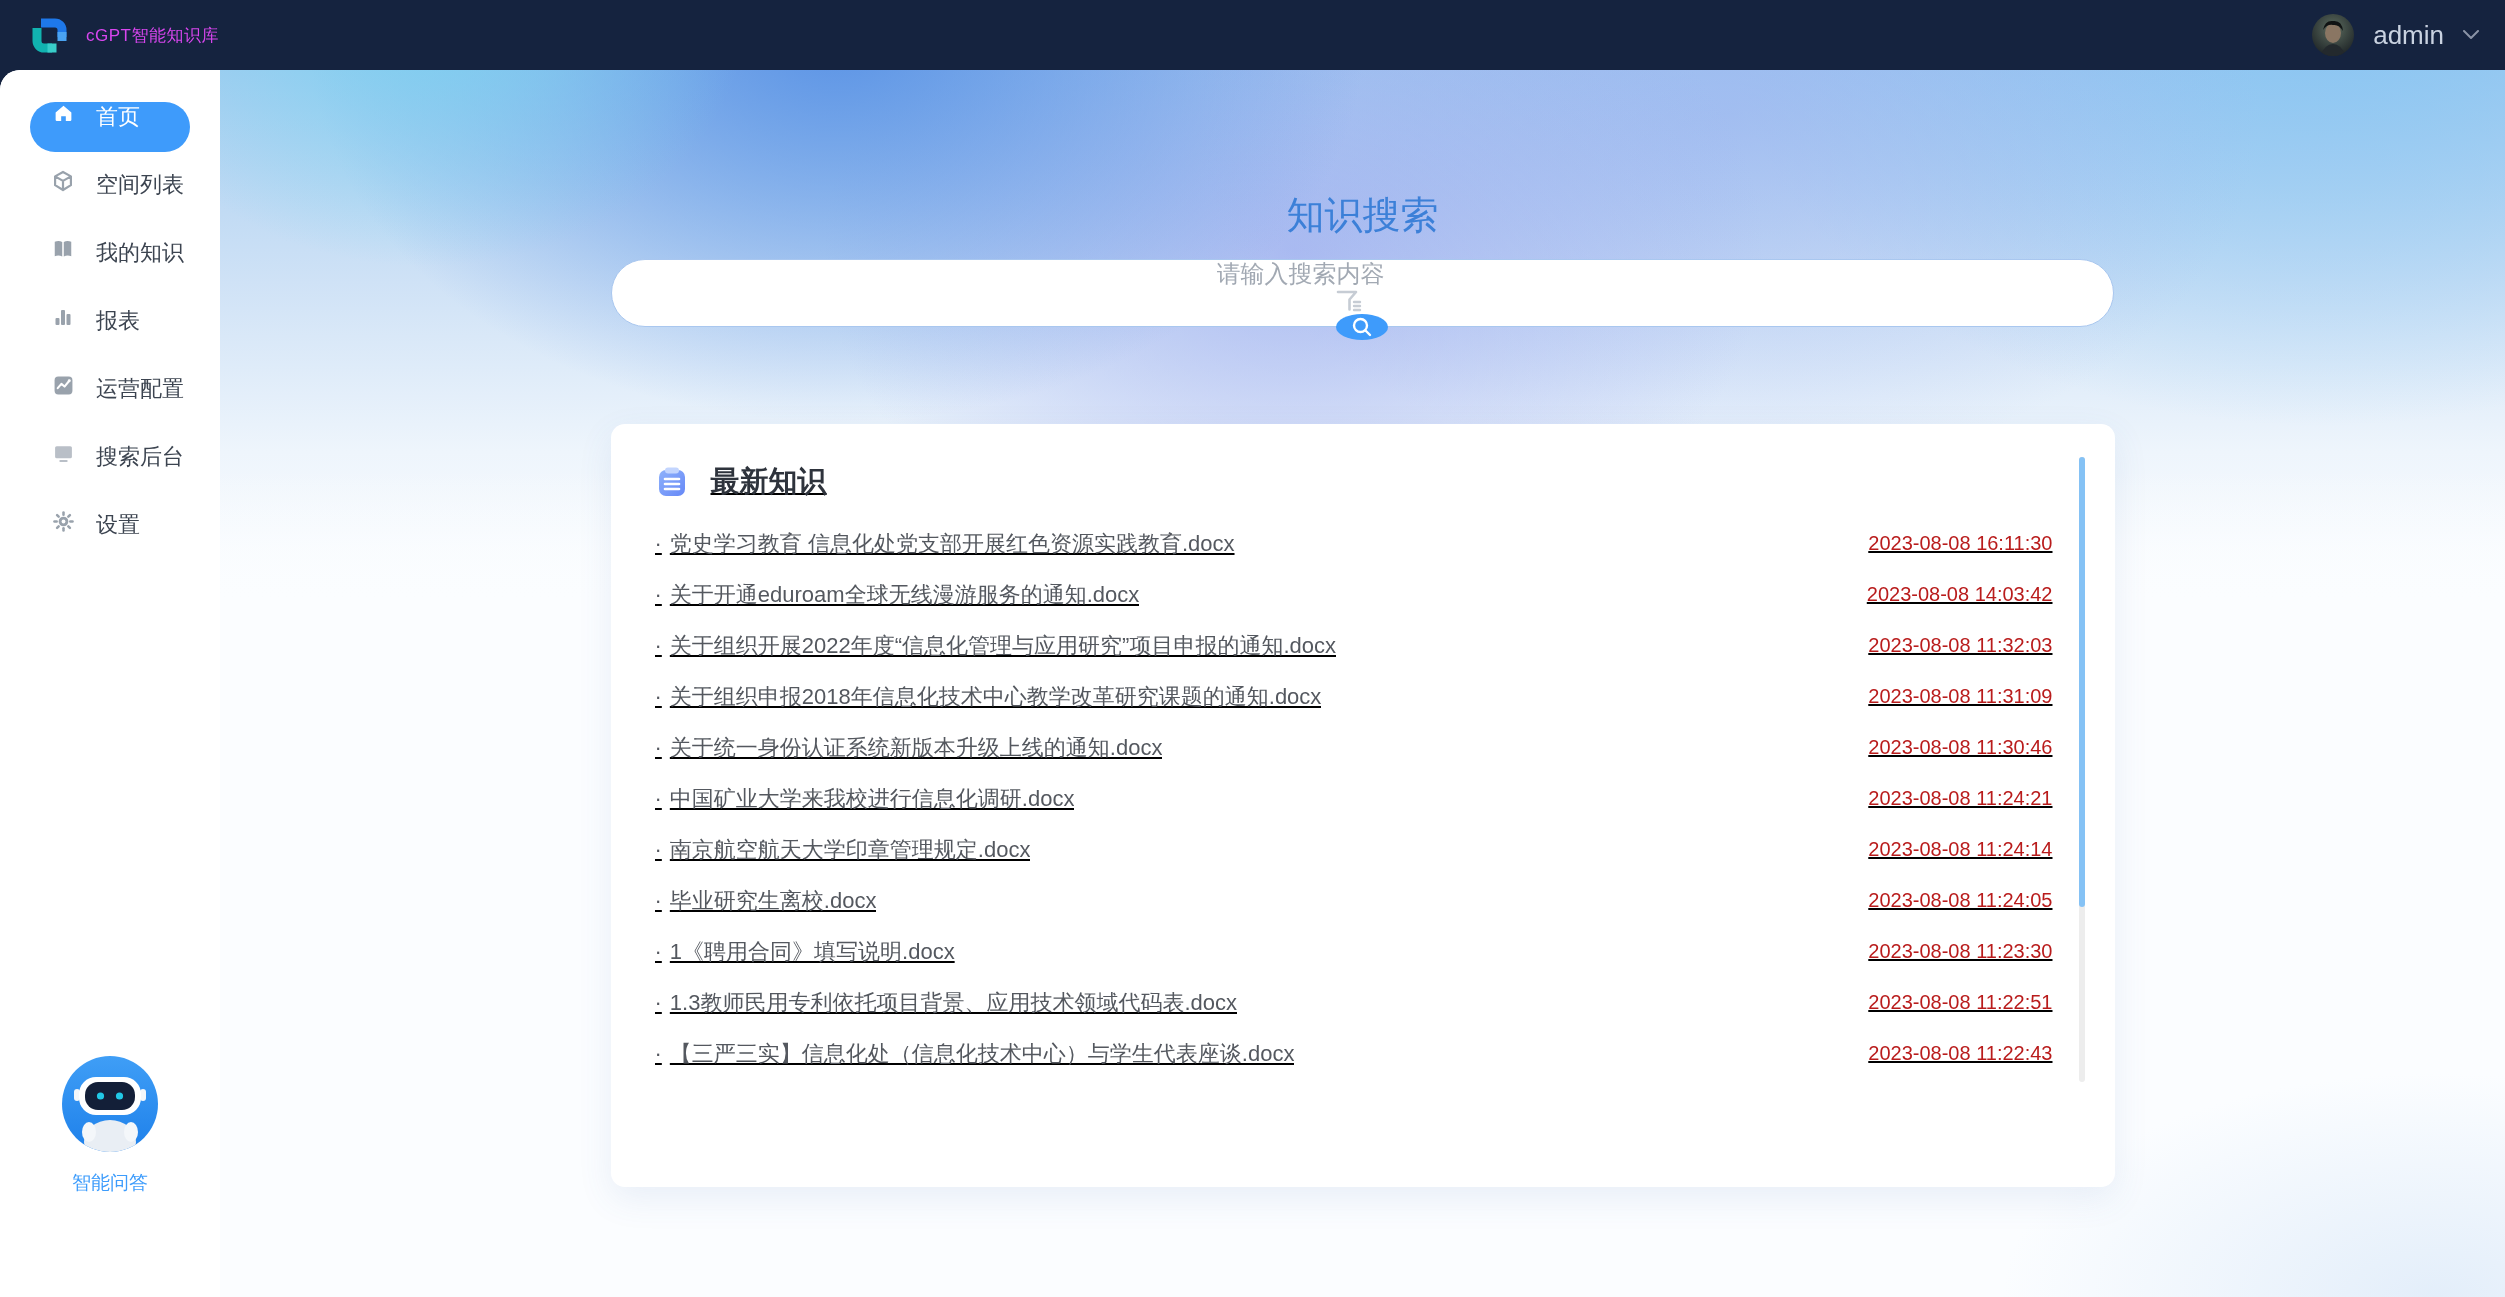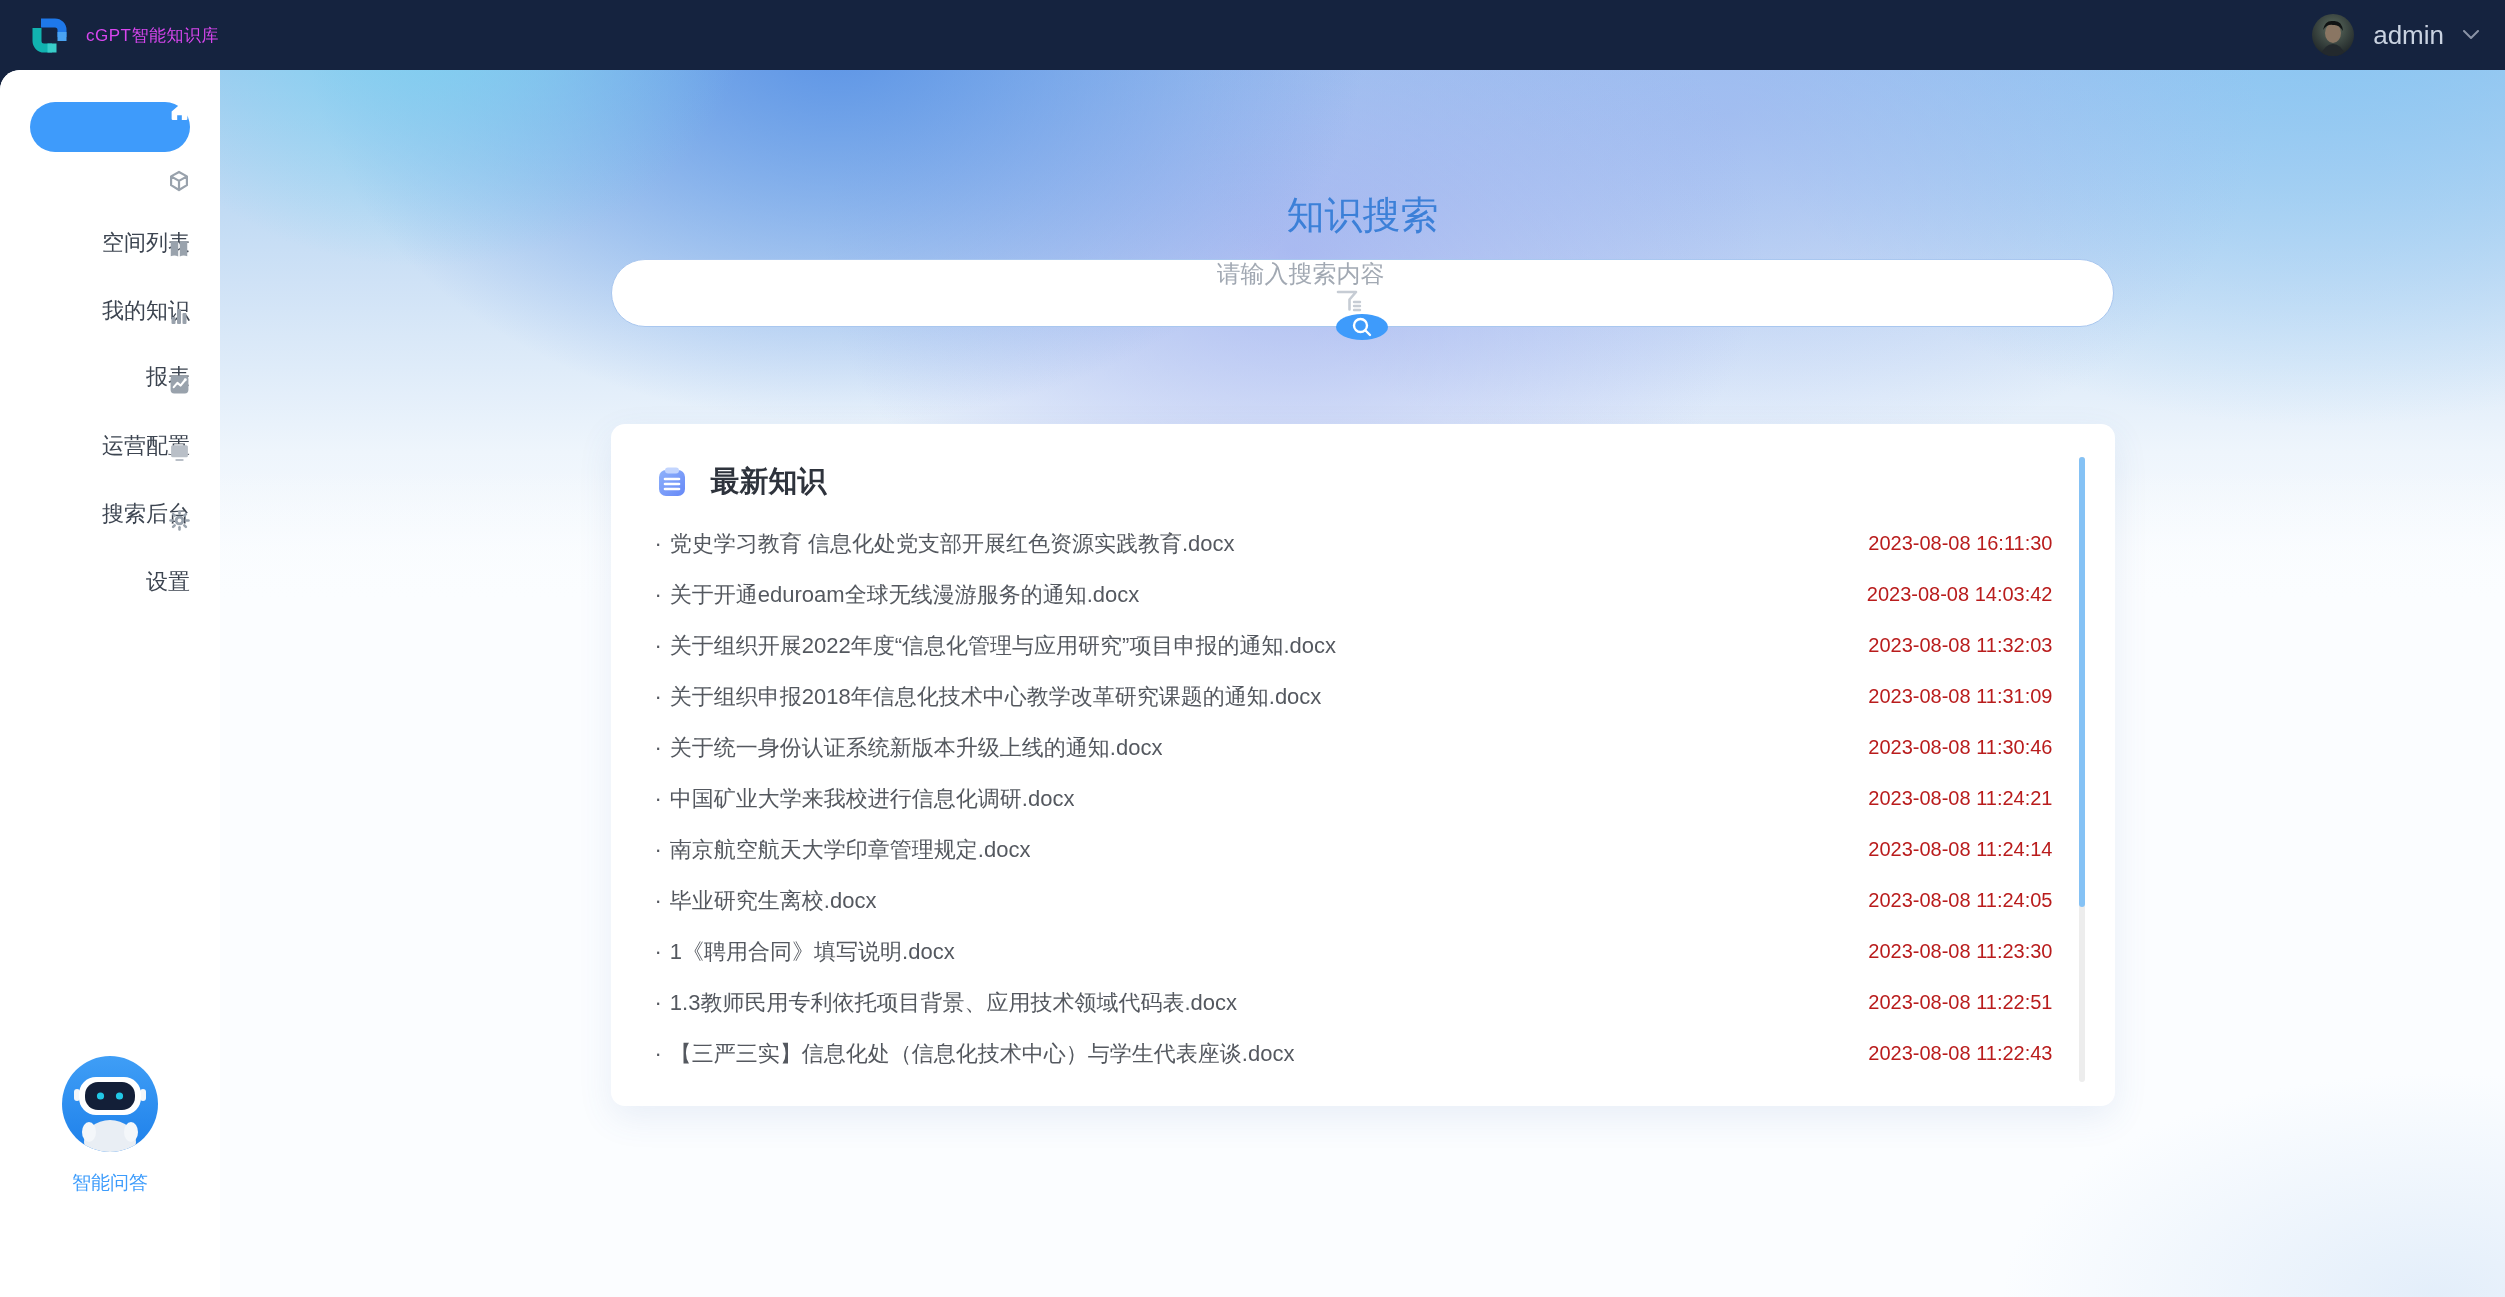--- a/index.html
+++ b/index.html
@@ -14,22 +14,22 @@
   .brand-title { color:#d946ef; font-size:17px; font-weight:500; letter-spacing:.5px; }
   .user { display:flex; align-items:center; gap:19px; cursor:pointer; }
   .avatar { width:42px; height:42px; border-radius:50%; overflow:hidden; display:block; }
   .user-name { color:#c9d2e0; font-size:26px; }
 
   
   .body { display:flex; height:1227px; border-top-left-radius:20px; overflow:hidden; background:#fbfdff; }
 
   
   aside { width:220px; background:#ffffff; flex:0 0 220px; padding-top:32px; position:relative; z-index:3; }
-  .side-item { height:50px; margin:0 0 18px 30px; width:160px; display:flex; align-items:flex-end;
-               gap:36px; padding-left:22px; border-radius:25px; color:#3c4450; font-size:22px; cursor:pointer;flex-direction:column; }
+  .side-item { height:50px; margin:0 0 18px 30px; width:160px; display:flex; align-items:flex-start;
+               gap:22px; padding-left:22px; border-radius:25px; color:#3c4450; font-size:22px; cursor:pointer; }
   .side-item .ic { width:22px; height:22px; display:flex; align-items:center; justify-content:center; }
   .side-item.active { background:#3e9bfb; color:#ffffff; }
   .side-item:not(.active) { background:transparent; }
 
   
   main { position:relative; flex:1; overflow:hidden;
          background:radial-gradient(620px 320px at 97% 100%, #e3eefa, rgba(227,238,250,0) 70%), #fbfdff; }
   .hero-bg { position:absolute; left:0; top:0; right:0; height:530px; z-index:0;
     background:
       radial-gradient(520px 420px at 9% -12%, rgba(125,209,240,.95), rgba(125,209,240,0) 62%),
@@ -49,23 +49,23 @@
       display:flex; align-items:center; padding:0 14px 0 32px;flex-direction:column; }
   .search-input { flex:1; border:none; outline:none; font-size:24px; color:#333; background:transparent; }
   .search-input::placeholder { color:#a2a9b3; }
   .v-divider { width:1px; height:40px; background:#e0e5ea; margin:0 38px 0 10px; }
   .filter-btn { background:none; border:none; cursor:pointer; display:flex; align-items:center;
       margin-right:46px; padding:0; }
   .search-btn { width:52px; height:52px; border-radius:50%; border:none; cursor:pointer;
       background:#3e9bfb; display:flex; align-items:center; justify-content:center; margin-right:20px; }
 
   
-  .card { position:relative; z-index:1; width:1504px; height:682px; margin:97px auto 0;
+  .card { position:relative; z-index:1; width:1504px; height:763px; margin:97px auto 0;
       background:#ffffff; border-radius:14px; box-shadow:0 12px 34px rgba(72,112,180,.10);
-      padding:40px 56px 0 44px; }
+      padding:40px 56px 0 44px;text-decoration:underline; }
   .card-head { display:flex; align-items:center; gap:22px; height:36px; }
   .card-title { font-size:29px; font-weight:600; color:#2e333c; }
   .k-list { margin-top:18px; }
   .k-row { height:51px; display:flex; align-items:center; justify-content:space-between; cursor:pointer; }
   .doc { font-size:22px; color:#54585f; white-space:nowrap; overflow:hidden; text-overflow:ellipsis; max-width:1150px; }
   .doc .bullet { margin-right:8px; }
   .k-time { font-size:20px; color:#b91c1c; flex:0 0 auto; margin-right:6px; }
   .sb-track { position:absolute; right:30px; top:33px; width:6px; height:625px; background:#ededed; border-radius:3px; }
   .sb-thumb { position:absolute; right:30px; top:33px; width:6px; height:450px; background:#85c2f5; border-radius:3px; cursor:pointer; }
 

